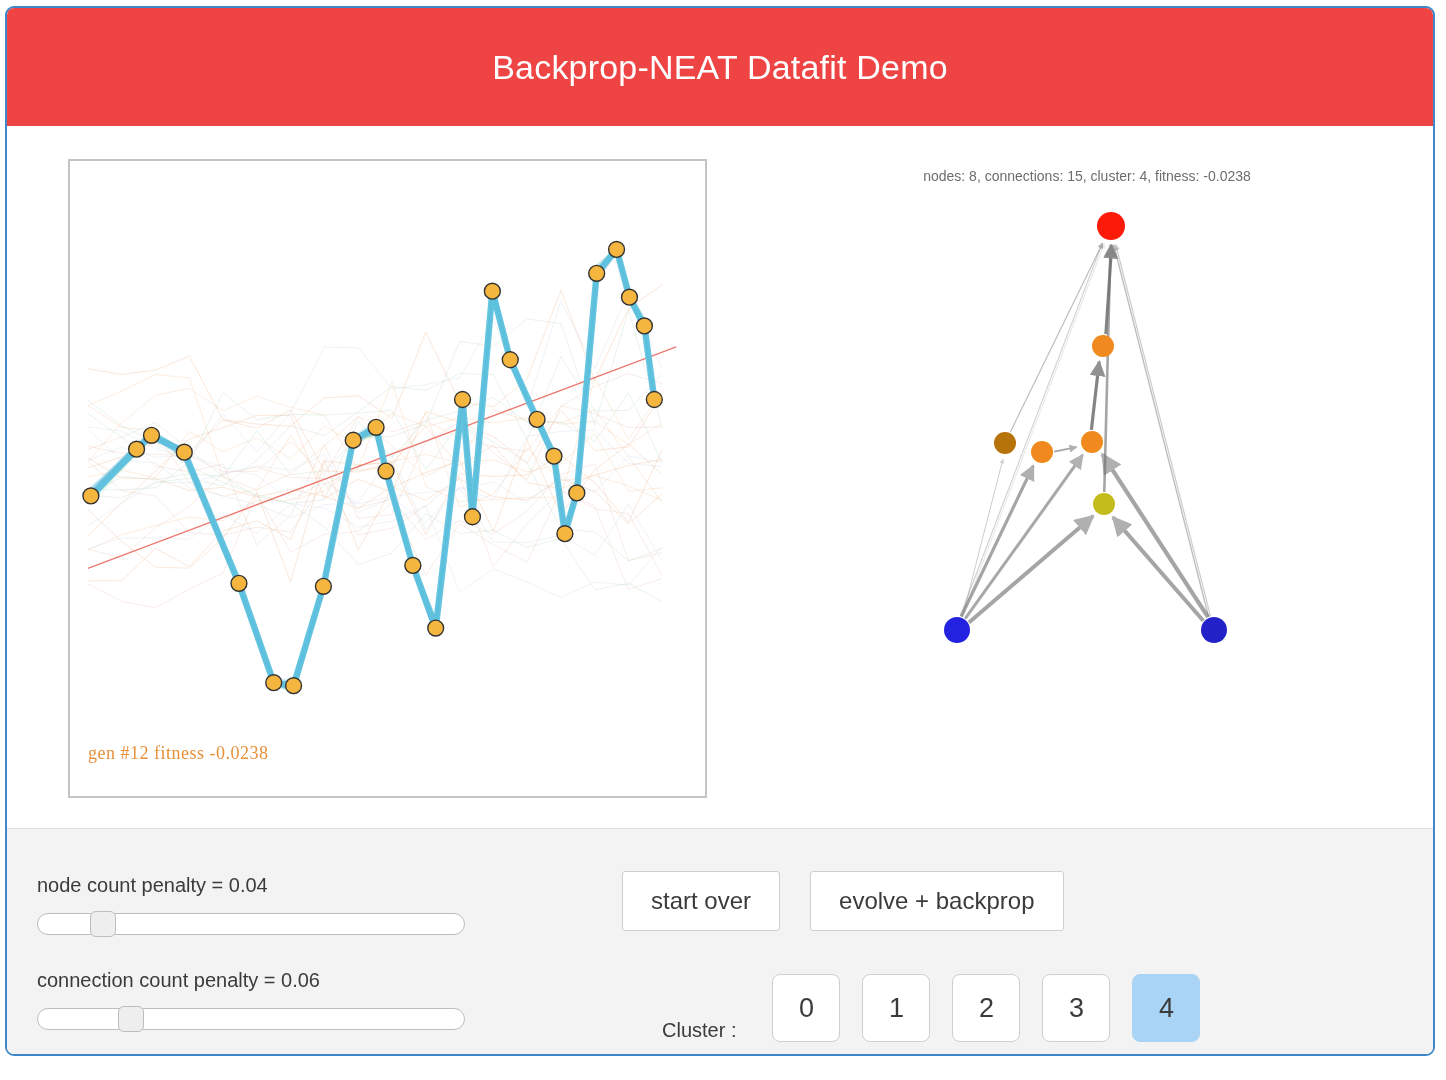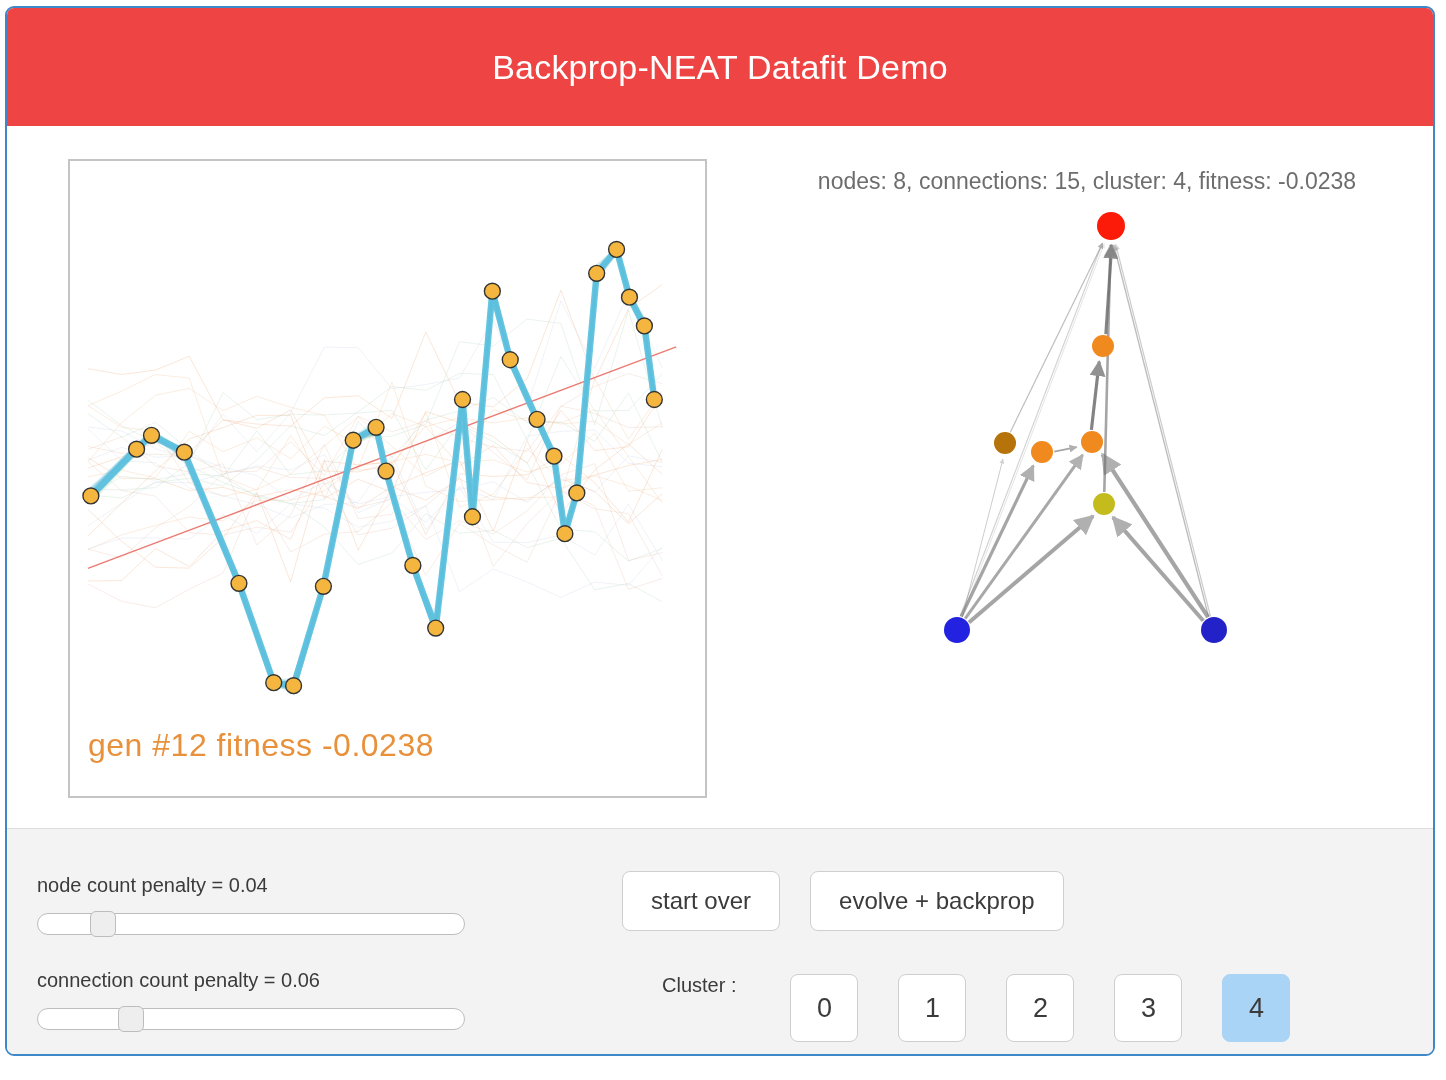--- a/index.html
+++ b/index.html
@@ -62,40 +62,40 @@
     border: 2px solid #c4c4c4;
     background: #ffffff;
     box-sizing: border-box;
     overflow: hidden;
   }
   .chart-svg { display: block; width: 100%; height: 100%; }
   .gen-label {
     position: absolute;
     left: 18px;
     bottom: 32px;
-    font-family: Liberation Sans, sans-serif;
-    font-size: 32px;
+    font-family: Liberation Serif, serif;
+    font-size: 18px;
     color: #e8903a;
     letter-spacing: 0.5px;
     white-space: nowrap;
   }
   .net-panel {
     position: absolute;
     left: 740px;
     top: 0;
     width: 680px;
     height: 702px;
   }
   .net-stats {
     position: absolute;
     top: 42px;
     left: 0;
     width: 100%;
     text-align: center;
-    font-size: 23px;
+    font-size: 14px;
     color: #6d6d6d;
     font-family: "Liberation Sans", sans-serif;
   }
   .net-svg {
     position: absolute;
     left: 0;
     top: 70px;
     width: 680px;
     height: 600px;
     display: block;
@@ -144,35 +144,35 @@
   .btn-row {
     position: absolute;
     left: 615px;
     top: 42px;
     display: flex;
     gap: 30px;
   }
   .btn {
     background: #ffffff;
     border: 1px solid #cfcfcf;
-    border-radius: 8px;
+    border-radius: 3px;
     font-size: 24px;
     color: #3b3b3b;
     padding: 15px 28px;
     font-family: "Liberation Sans", sans-serif;
     cursor: pointer;
     white-space: nowrap;
   }
   .cluster-row {
     position: absolute;
     left: 655px;
     top: 145px;
     display: flex;
-    align-items: flex-start;
-    gap: 40px;
+    align-items: flex-end;
+    gap: 22px;
   }
   .cluster-label {
     font-size: 20px;
     color: #3b3b3b;
     margin-right: 14px;
     font-family: "Liberation Sans", sans-serif;
     white-space: nowrap;
   }
   .cluster-btn {
     width: 68px;

